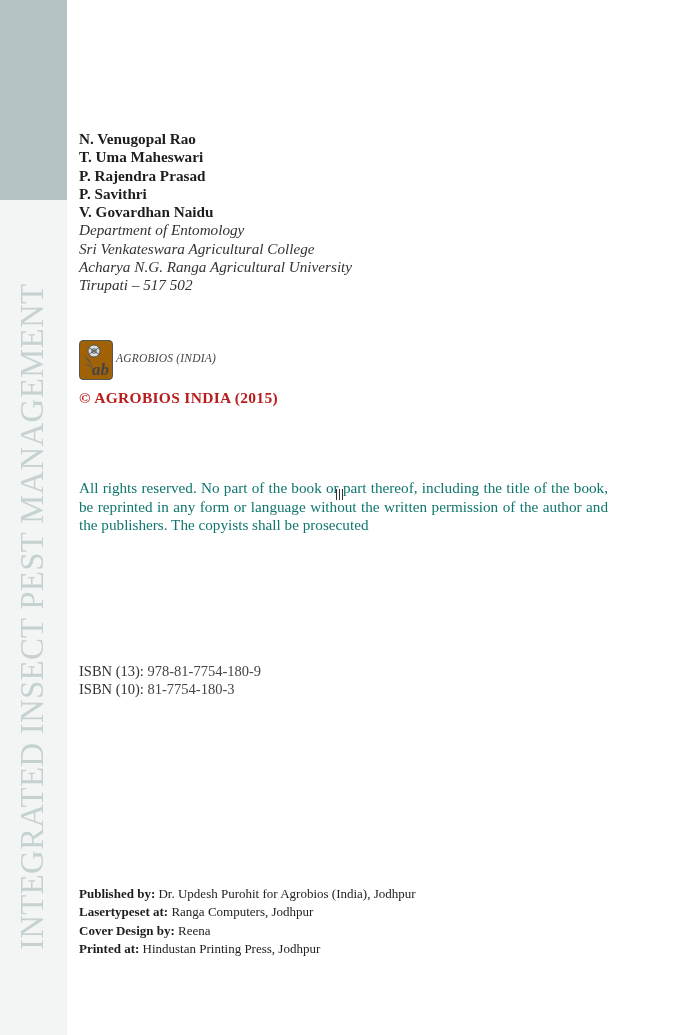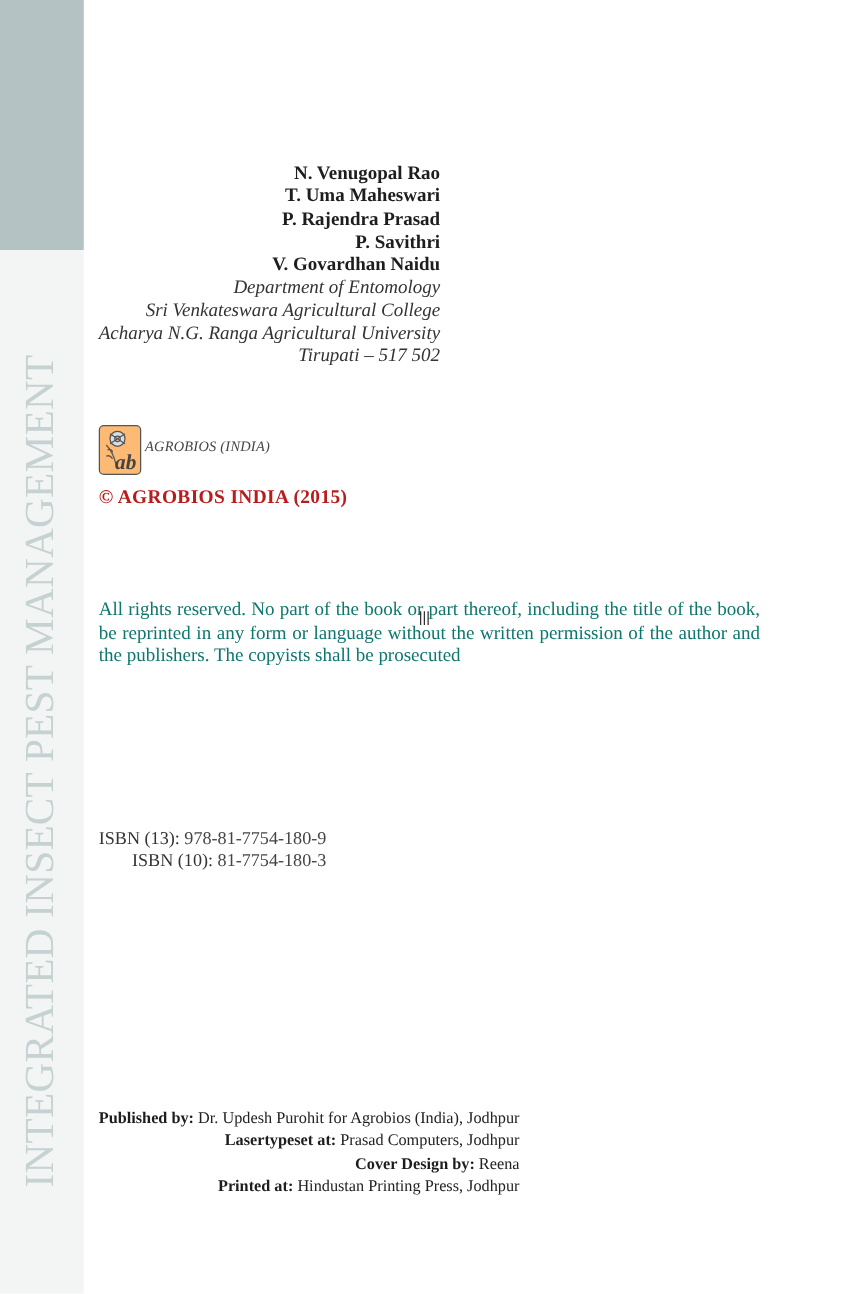--- a/index.html
+++ b/index.html
@@ -28,21 +28,21 @@
     color: #c6d1d2;
     font-family: "Liberation Serif", serif;
   }
   .content { position: absolute; left: 79px; }
   .authors { top: 130px; font-size: 15.2px; line-height: 18.3px; }
   .authors .name { font-weight: bold; color: #1d1d1d; }
   .authors .aff { font-style: italic; color: #333; }
   .publisher-logo-row { top: 340px; display: flex; align-items: flex-end; }
   .logo-box {
     width: 34px; height: 40px; border: 1px solid #555; border-radius: 4px;
-    position: relative; box-sizing: border-box; background: #fdba74;
+    position: relative; box-sizing: border-box; background: #a16207;
   }
   .logo-box svg { position: absolute; left: 1px; top: 1px; }
   .logo-label { font-size: 11.5px; color: #444; margin-left: 3px; margin-bottom: 16px; letter-spacing: 0.2px; font-style: italic; }
   .copyright { top: 389px; font-size: 15.5px; font-weight: bold; color: #b91c1c; letter-spacing: 0.3px; }
   .rights {
     top: 479px; width: 529px; font-size: 15.2px; line-height: 18.5px;
     text-align: justify; color: #0f766e;
   }
   .rights .para { text-align-last: left; }
   .cursor-ibeam {
@@ -50,21 +50,21 @@
     border-left: 1px solid #333; border-right: 1px solid #333;
     box-sizing: border-box;
   }
   .cursor-ibeam::after {
     content: ""; position: absolute; left: 2px; top: 0; width: 1px; height: 11px; background: #333;
   }
   .isbn { top: 662px; font-size: 14.5px; line-height: 18px; color: #444; }
   .isbn .lbl { color: #333; }
   .credits { top: 885px; font-size: 13px; line-height: 18.4px; color: #222; }
   .credits .lbl { font-weight: bold; color: #1d1d1d; }
-  .row { white-space: nowrap; text-align: right; }
+  .row { white-space: nowrap; }
 </style>
 </head>
 <body>
 
 <div class="sidebar">
   <div class="sidebar-block"></div>
   <div class="spine-title">INTEGRATED INSECT PEST MANAGEMENT</div>
 </div>
 
 <div class="content authors">
@@ -114,21 +114,21 @@
   </div>
 </div>
 
 <div class="content credits">
   <div class="row">
     <span class="lbl">Published by:</span>
     <span>Dr. Updesh Purohit for Agrobios (India), Jodhpur</span>
   </div>
   <div class="row">
     <span class="lbl">Lasertypeset at:</span>
-    <span>Prasad Computers, Jodhpur</span>
+    <span>Ranga Computers, Jodhpur</span>
   </div>
   <div class="row">
     <span class="lbl">Cover Design by:</span>
     <span>Reena</span>
   </div>
   <div class="row">
     <span class="lbl">Printed at:</span>
     <span>Hindustan Printing Press, Jodhpur</span>
   </div>
 </div>

